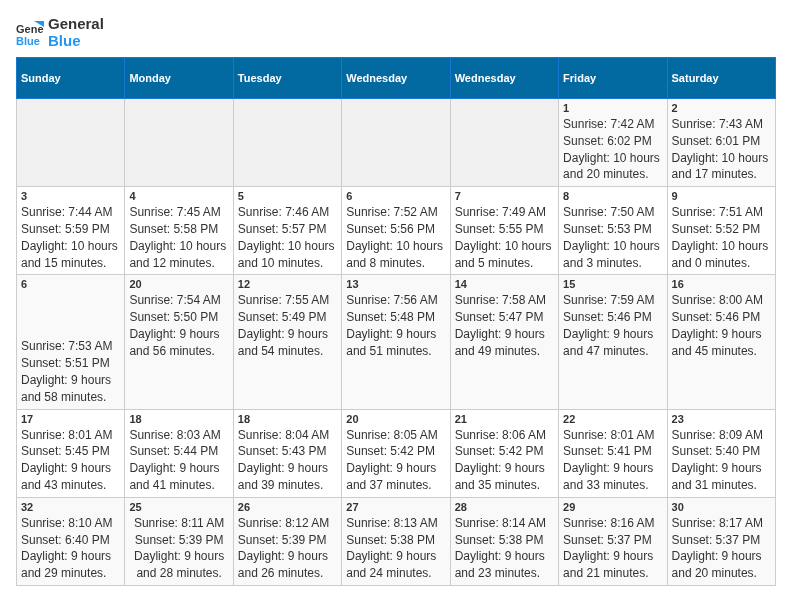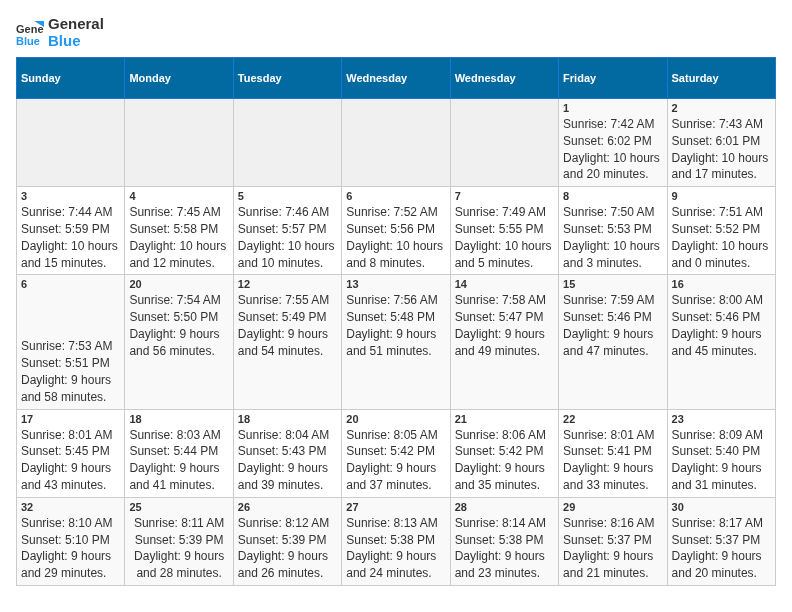--- a/index.html
+++ b/index.html
@@ -292,21 +292,21 @@
             <div class="day-info" style="white-space: pre-line;">Sunrise: 8:09 AM
 Sunset: 5:40 PM
 Daylight: 9 hours
 and 31 minutes.</div>
           </td>
         </tr>
         <tr>
           <td>
             <span class="day-num">32</span>
             <div class="day-info" style="white-space: pre-line;">Sunrise: 8:10 AM
-Sunset: 5:10 PM
+Sunset: 6:40 PM
 Daylight: 9 hours
 and 29 minutes.</div>
           </td>
           <td>
             <span class="day-num">25</span>
             <div class="day-info" style="white-space: pre-line; text-align: center;">Sunrise: 8:11 AM
 Sunset: 5:39 PM
 Daylight: 9 hours
 and 28 minutes.</div>
           </td>

